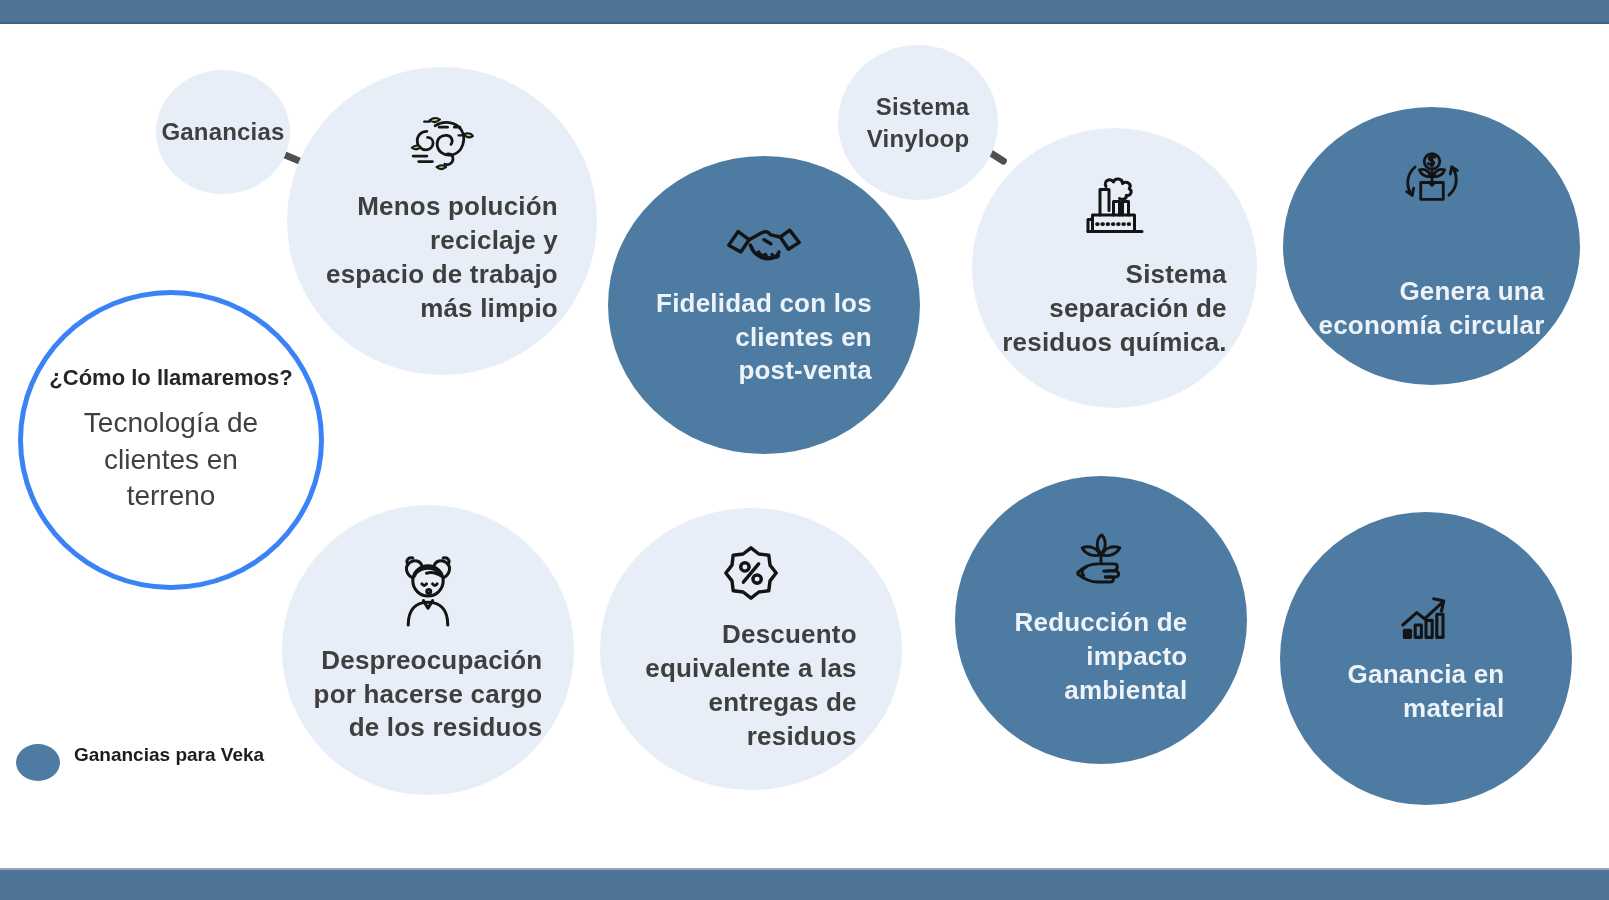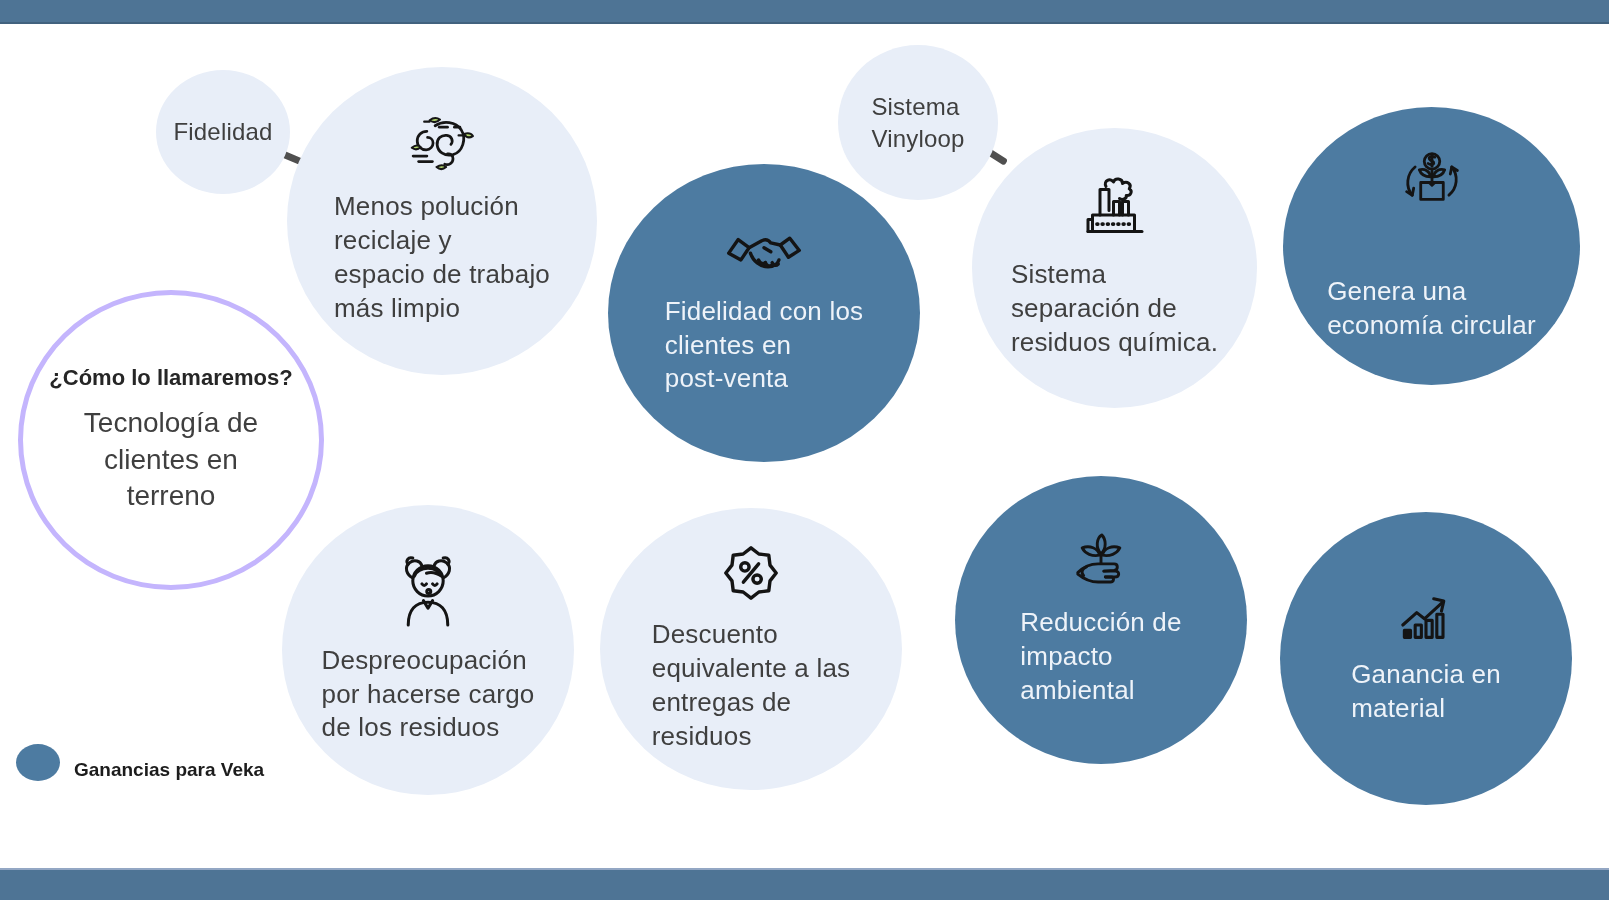--- a/index.html
+++ b/index.html
@@ -7,74 +7,75 @@
     position:relative; width:1609px; height:900px; background:#ffffff;
     font-family:"Liberation Sans","DejaVu Sans",sans-serif; overflow:hidden;
   }
   .band { position:absolute; left:0; width:100%; background:#4e7495; }
   .band-top { top:0; height:22px; border-bottom:2px solid #41627e; }
   .band-bottom { bottom:0; height:30px; border-top:2px solid #93a7c4; }
 
   .bubble {
     position:absolute; border-radius:50%;
     display:flex; flex-direction:column; align-items:center; justify-content:center;
-    text-align:left;
+    text-align:right;
+    font-weight:bold;
   }
   .client { background:#e8eef8; }
   .veka   { background:#4d7ba1; }
   .blabel { white-space:pre-line; font-size:26px; line-height:1.3; color:#3f3f3f; letter-spacing:.2px; }
   .veka .blabel { color:#eef3f9; }
   .icon { display:block; line-height:0; margin-bottom:16px; }
   .icon svg { display:block; }
 
   .b-extractor        { left:156px;  top:70px;  width:134px; height:124px; }
   .b-extractor .blabel{ font-size:24px; }
   .b-polucion         { left:287px;  top:67px;  width:310px; height:308px; }
-  .b-fidelidad        { left:608px;  top:164px; width:312px; height:298px; }
+  .b-fidelidad        { left:608px;  top:156px; width:312px; height:298px; }
   .b-vinyloop         { left:838px;  top:45px;  width:160px; height:155px; }
   .b-vinyloop .blabel { font-size:24px; }
   .b-separacion       { left:972px;  top:128px; width:285px; height:280px; }
   .b-economia         { left:1283px; top:107px; width:297px; height:278px;gap:44px; }
   .b-despreocupacion  { left:282px;  top:505px; width:292px; height:290px; }
   .b-descuento        { left:600px;  top:508px; width:302px; height:282px; }
   .b-reduccion        { left:955px;  top:476px; width:292px; height:288px; }
   .b-ganancia         { left:1280px; top:512px; width:292px; height:293px; }
 
   .center-circle {
     position:absolute; left:18px; top:290px; width:296px; height:290px;
-    border:5px solid #c4b5fd; border-radius:50%; background:#ffffff;
+    border:5px solid #3b82f6; border-radius:50%; background:#ffffff;
     display:flex; flex-direction:column; align-items:center; justify-content:center; text-align:center;
   }
   .center-circle .q { font-weight:bold; font-size:22px; color:#262626; margin-bottom:14px; }
   .center-circle .n { font-size:28px; color:#3f3f3f; white-space:pre-line; line-height:1.3; }
 
   .connector { position:absolute; height:7px; background:#4f4f4f; border-radius:3px; transform-origin:left center; }
   .c1 { left:277px; top:148px; width:36px; transform:rotate(23deg); }
   .c2 { left:985px; top:146px; width:25px; transform:rotate(32deg); }
 
   .legend { position:absolute; left:16px; top:744px; display:flex; flex-direction:column; gap:7px; }
-  .legend-row { display:flex; align-items:flex-end; gap:14px; }
+  .legend-row { display:flex; align-items:flex-start; gap:14px; }
   .swatch { width:44px; height:37px; border-radius:50%; flex:0 0 auto; }
   .swatch.dark  { background:#4d7ba1; }
   .swatch.light { background:#e8eef8; }
   .legend-label { font-size:19px; font-weight:bold; color:#1c1c1c; }
 </style>
 </head>
 <body>
 
 <div class="stage">
 
   <div class="band band-top"></div>
   <div class="band band-bottom"></div>
 
   <div class="connector c1"></div>
   <div class="connector c2"></div>
 
   <div class="bubble client b-extractor">
-    <span class="blabel">Fidelidad</span>
+    <span class="blabel">Ganancias</span>
   </div>
 
   <div class="bubble client b-polucion">
     <span class="icon">
       <svg viewBox="0 0 96 84" width="66" height="58">
         <g fill="none" stroke="#161616" stroke-width="4" stroke-linecap="round" stroke-linejoin="round">
           <path d="M26 22 C18 22 12 28 12 36 C12 44 18 49 25 49 C31 49 35 44 35 39 C35 34 31 31 27 31"></path>
           <path d="M38 14 C50 6 68 8 76 20 C84 33 78 52 64 56 C52 59 42 52 41 42 C40 33 47 27 55 28 C62 29 65 36 61 41"></path>
           <path d="M52 70 C58 72 64 68 64 62 C64 57 60 54 56 55"></path>
           <path d="M44 16 H56"></path>

